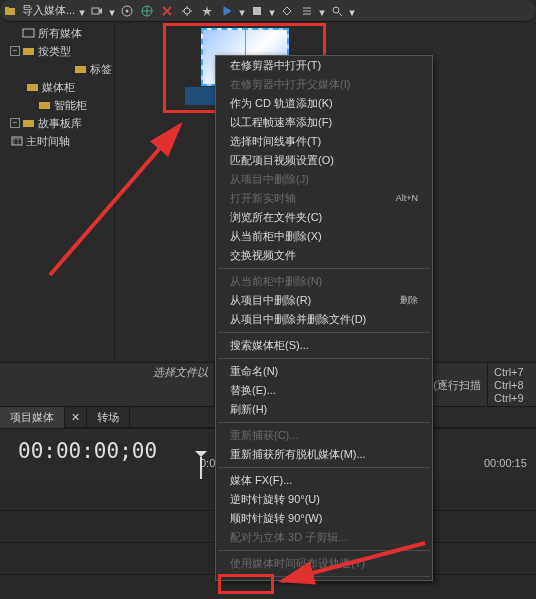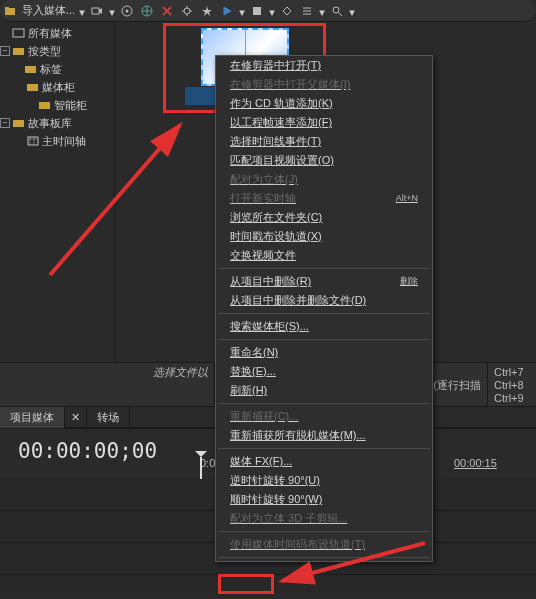--- a/index.html
+++ b/index.html
@@ -5,21 +5,21 @@
   * { margin: 0; padding: 0; box-sizing: border-box; font-family: "Microsoft YaHei", sans-serif; font-size: 11px; }
   body { background: #2a2a2a; color: #ccc; width: 536px; height: 599px; overflow: hidden; position: relative; }
   .toolbar { height: 22px; background: #333; border-bottom: 1px solid #1a1a1a; display: flex; align-items: center; padding: 0 2px; gap: 4px; border-radius: 10px; }
   .tbtn { width: 16px; height: 16px; display: inline-flex; align-items: center; justify-content: center; color: #ccc; }
   .tbtn svg { width: 12px; height: 12px; }
   .tbtn.red svg { stroke: #c04040; }
   .tbtn.blue svg { stroke: #4080c0; fill:#4080c0; }
   .dd { width: 6px; height: 10px; }
   .main-split { display: flex; height: 340px; }
   .sidebar { width: 115px; background: #2a2a2a; border-right: 1px solid #1a1a1a; padding: 2px 0; }
-  .tree-item { display: flex; align-items: center; height: 18px; padding-left: 0; gap: 2px; }
+  .tree-item { display: flex; align-items: center; height: 18px; padding-left: 10px; gap: 2px; }
   .tree-item .tog { width: 10px; height: 10px; border: 1px solid #888; display:flex; align-items:center; justify-content:center; font-size:8px; line-height:1; color:#ccc;}
   .tree-item .noicon { width:10px; }
   .tree-item .ficon { width: 14px; height: 12px; display:inline-flex; }
   .content { flex: 1; background: #2a2a2a; position: relative; }
   .red-box { position: absolute; border: 3px solid #e03030; }
   .thumb-wrap { position: absolute; left: 70px; top: 6px; width: 120px; }
   .thumb { width: 88px; height: 58px; background: linear-gradient(135deg,#a0c8ff 0%,#ffffff 55%,#a0c8ff 100%); border: 2px dashed #3da5ff; margin: 0 auto; position:relative; }
   .thumb::after{content:"";position:absolute;left:50%;top:0;bottom:0;width:1px;background:#6aa0e0;}
   .thumb-label { text-align: center; font-size: 10px; color: #ccc; background:#1f4e7a; padding:2px 0; margin-top:1px;}
   .status-strip { height: 44px; background: #303030; border-top:1px solid #1a1a1a; display:flex; font-size:10px; }
@@ -29,21 +29,21 @@
   .tab.active { background:#3a3a3a; }
   .tab.cx { padding:3px 6px; }
   .lower { height: 170px; background:#2a2a2a; position:relative; border-top:1px solid #1a1a1a; }
   .timecode { position:absolute; left:18px; top:10px; font-family: monospace; font-size:21px; color:#ddd; }
   .ruler { position:absolute; left:195px; top:28px; height:16px; color:#bbb; font-size:9px; }
   .ruler-tick { position:absolute; top:0; }
   .playhead { position:absolute; top:28px; bottom:0; width:2px; background:#ddd; }
   .playhead::before{content:"";position:absolute;left:-5px;top:-6px;border:6px solid transparent;border-top-color:#ddd;}
   .track-area { position:absolute; left:0; top:50px; right:0; bottom:0; background:#282828; }
   .track-area .track { height:32px; border-bottom:1px solid #1a1a1a; }
-  .ctx { position: absolute; top: 55px; left: 215px; width: 218px; background: #2e2e2e; border: 1px solid #555; box-shadow: 2px 2px 6px rgba(0,0,0,0.6); z-index: 100; text-decoration: underline; }
+  .ctx { position: absolute; top: 55px; left: 215px; width: 218px; background: #2e2e2e; border: 1px solid #555; box-shadow: 2px 2px 6px rgba(0,0,0,0.6); z-index: 100; }
   .ctx-item { height: 19px; line-height: 19px; padding: 0 14px; color: #d8d8d8; display:flex; justify-content:space-between; white-space:nowrap; }
   .ctx-item.dis { color: #6a6a6a; }
   .ctx-sep { height: 1px; background: #4a4a4a; margin: 3px 2px; }
   .ctx-arrow { font-size:9px; color:#bbb; }
   .red-arrow-svg { position:absolute; z-index:50; pointer-events:none;}
 </style>
 </head>
 <body>
 
 <div class="toolbar">
@@ -135,21 +135,21 @@
       </div>
     <div class="tree-item">
         <span class="tog">−</span>
         <span class="ficon">
           <svg width="14" height="12">
             <rect x="1" y="3" width="11" height="7" fill="#c9a13a"></rect>
           </svg>
         </span>
         <span>按类型</span>
       </div>
-    <div class="tree-item" style="padding-left:12px;">
+    <div class="tree-item" style="padding-left:30px;margin-left:32px;">
         <span class="noicon"></span>
         <span class="ficon">
           <svg width="14" height="12">
             <rect x="1" y="3" width="11" height="7" fill="#c9a13a"></rect>
           </svg>
         </span>
         <span>标签</span>
       </div>
     <div class="tree-item" style="padding-left:14px;">
         <span class="noicon"></span>
@@ -171,21 +171,21 @@
       </div>
     <div class="tree-item">
         <span class="tog">−</span>
         <span class="ficon">
           <svg width="14" height="12">
             <rect x="1" y="3" width="11" height="7" fill="#c9a13a"></rect>
           </svg>
         </span>
         <span>故事板库</span>
       </div>
-    <div class="tree-item" style="padding-left:26px;">
+    <div class="tree-item" style="padding-left:10px;">
         <span class="ficon">
           <svg width="14" height="12">
             <rect x="2" y="2" width="10" height="8" fill="none" stroke="#bbb"></rect>
             <path d="M2 4H12M4 2V10M8 2V10" stroke="#bbb" stroke-width="0.5"></path>
           </svg>
         </span>
         <span>主时间轴</span>
       </div>
   </div>
   <div class="content">
@@ -223,21 +223,21 @@
   <div class="tab active">项目媒体</div>
   <div class="tab cx">✕</div>
   <div class="tab">转场</div>
 </div>
 
 <div class="lower">
   <div class="timecode">00:00:00;00</div>
   <div class="ruler">
     <span class="ruler-tick" style="left:5px;">0:00;00</span>
     <span class="ruler-tick" style="left:210px;">9:29</span>
-    <span class="ruler-tick" style="left:259px;text-decoration:underline;">00:00:15</span>
+    <span class="ruler-tick" style="left:289px;">00:00:15</span>
   </div>
   <div class="playhead" style="left:200px;"></div>
   <div class="track-area">
     <div class="track"></div>
       <div class="track"></div>
       <div class="track"></div>
   </div>
 </div>
 
 <div class="red-box" style="left:163px; top:23px; width:163px; height:90px;"></div>
@@ -273,36 +273,39 @@
   <div class="ctx-item">
       <span>以工程帧速率添加(F)</span>
     </div>
   <div class="ctx-item">
       <span>选择时间线事件(T)</span>
     </div>
   <div class="ctx-item">
       <span>匹配项目视频设置(O)</span>
     </div>
   <div class="ctx-item dis">
-      <span>配对为立体(J)</span>
+      <span>从项目中删除(J)</span>
     </div>
   <div class="ctx-item dis">
       <span>打开新实时轴</span>
       <span class="ctx-arrow">Alt+N</span>
     </div>
   <div class="ctx-item">
       <span>浏览所在文件夹(C)</span>
     </div>
   <div class="ctx-item">
-      <span>时间戳布设轨道(X)</span>
+      <span>从当前柜中删除(X)</span>
     </div>
   <div class="ctx-item">
       <span>交换视频文件</span>
     </div>
   <div class="ctx-sep"></div>
+  <div class="ctx-item dis">
+      <span>从当前柜中删除(N)</span>
+    </div>
   <div class="ctx-item">
       <span>从项目中删除(R)</span>
       <span class="ctx-arrow">删除</span>
     </div>
   <div class="ctx-item">
       <span>从项目中删除并删除文件(D)</span>
     </div>
   <div class="ctx-sep"></div>
   <div class="ctx-item">
       <span>搜索媒体柜(S)...</span>

